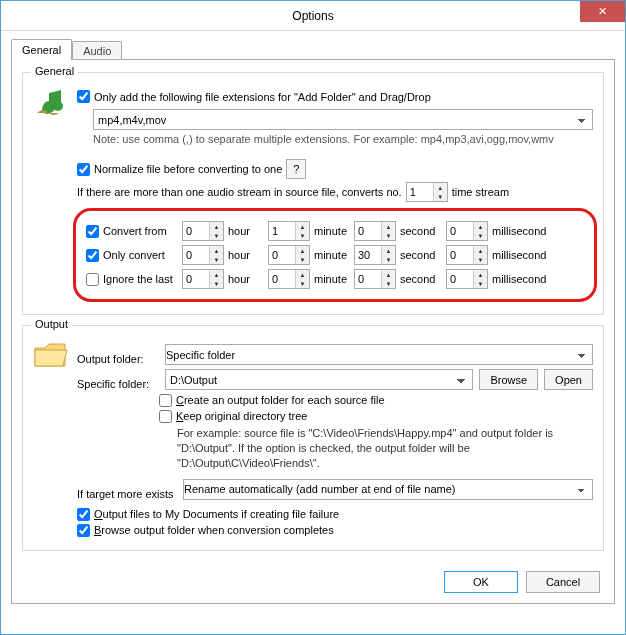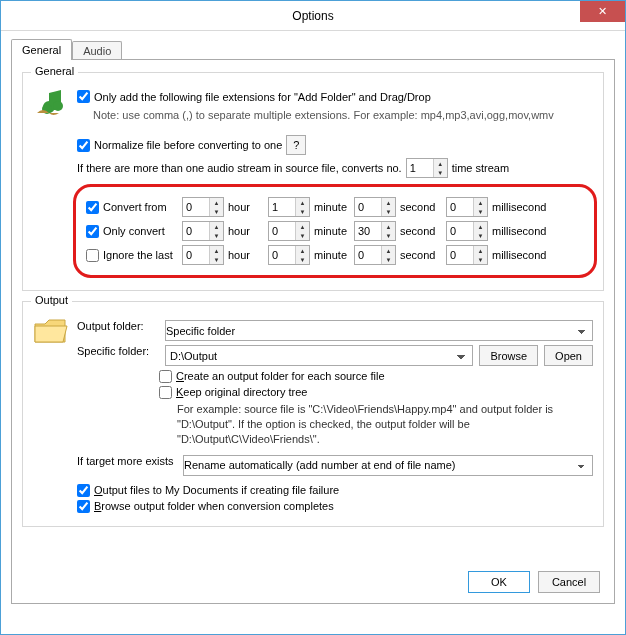--- a/index.html
+++ b/index.html
@@ -198,21 +198,21 @@
     border: 1px solid #aaa;
     background: #f5f5f5;
     width: 20px; height: 20px;
     font-size: 11px;
     cursor: pointer;
     padding:0;
   }
 
   .field-row {
     display: flex;
-    align-items: flex-start;
+    align-items: flex-end;
     gap: 6px;
     margin: 4px 0;
   }
   .field-row .label { width: 82px; }
   .btn {
     border: 1px solid #aaa;
     background: #f5f5f5;
     height: 21px;
     padding: 0 10px;
     font-size: 11px;
@@ -225,21 +225,21 @@
   .underline-letter { text-decoration: underline; }
 
   .footer {
     position: absolute;
     bottom: 10px;
     right: 14px;
     display: flex;
     gap: 8px;
   }
   .footer .btn {
-    width: 62px;
+    width: 74px;
     height: 22px;
   }
   .footer .btn.primary {
     border: 1px solid #3399dd;
     background: #fff;
   }
 </style>
 </head>
 <body>
 
@@ -270,20 +270,23 @@
           <circle cx="16" cy="26" r="5" fill="#3a9b3a"></circle>
           <circle cx="27" cy="23" r="5" fill="#3a9b3a"></circle>
           <path d="M6 30 Q 12 24 18 30 Q 22 34 28 30" fill="#b98f3e"></path>
         </svg>
       </div>
 
       <label class="chk row">
         <input type="checkbox" checked="" style="">
         <span>Only add the following file extensions for "Add Folder" and Drag/Drop</span>
       </label>
+      <div class="row" style="margin-left:16px;">
+        <input type="text" class="combo" style="flex: 1 1 0%;" value="mp4,m4v,mov">
+      </div>
       <div class="note" style="margin-left:16px;">Note: use comma (,) to separate multiple extensions. For example: mp4,mp3,avi,ogg,mov,wmv</div>
 
 
       <div class="row" style="margin-top:14px;">
         <label class="chk">
           <input type="checkbox" checked="" style="">
           <span>Normalize file before converting to one</span>
         </label>
         <button class="helpbtn">?</button>
       </div>

